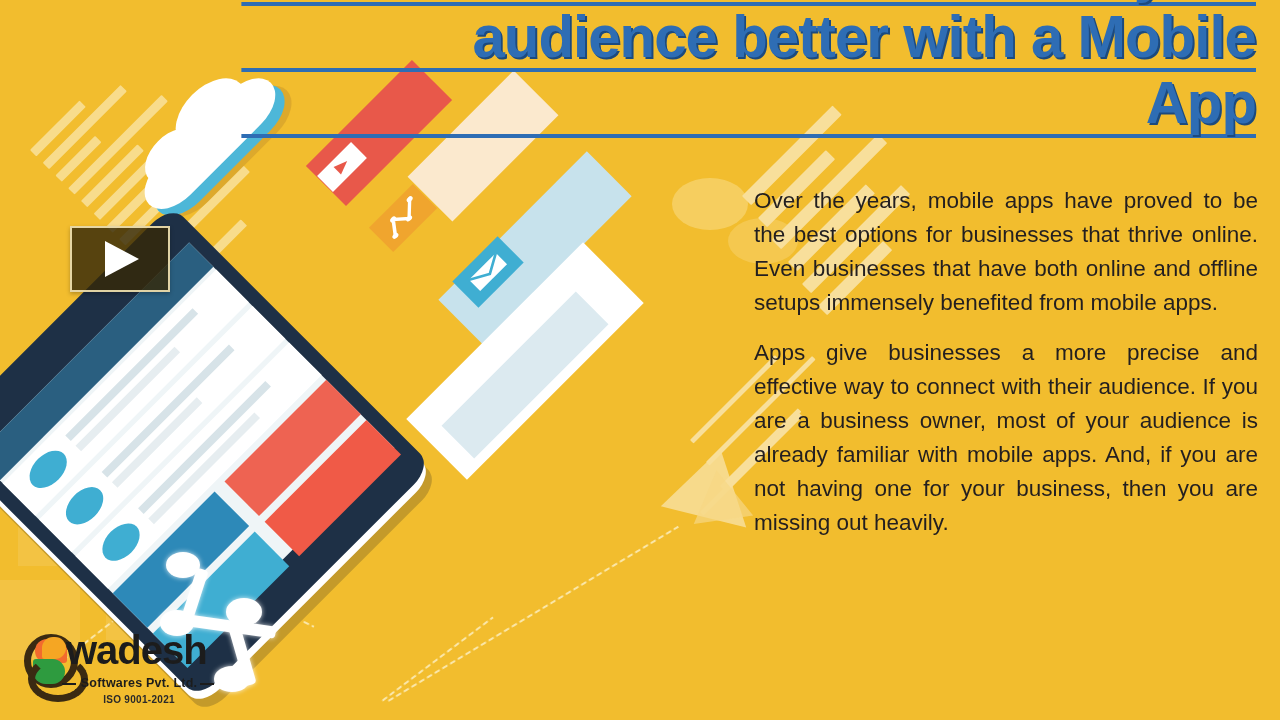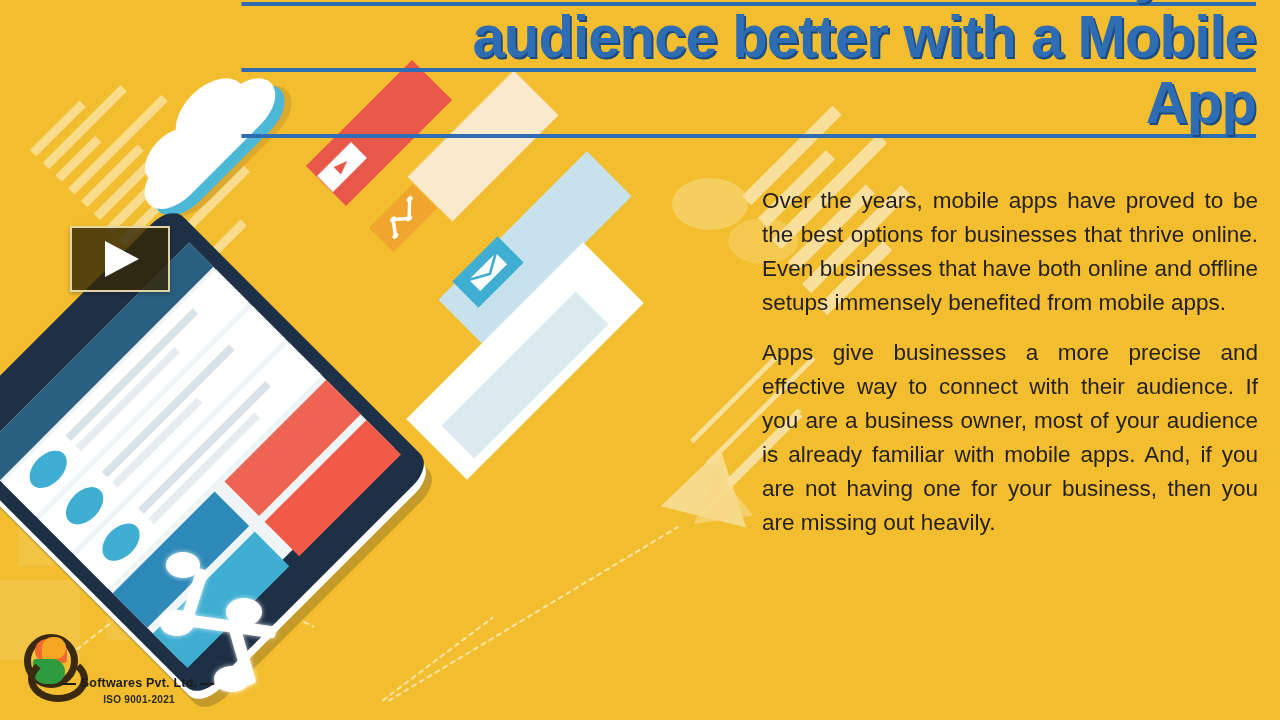--- a/index.html
+++ b/index.html
@@ -62,21 +62,21 @@
     text-shadow:2px 2px 0 #1C4A7E;
     border-bottom:4px solid #2E6DB4;
     display:block;white-space:nowrap;
     transform:scaleX(.97);transform-origin:right center;
   }
   .title-line.clip{color:#2E6DB4;}
 
   
   .copy{position:absolute;left:746px;top:184px;width:512px;}
   .copy p{
-    margin:0 0 16px 16px;
+    margin:0 0 16px 8px;
     font-family:"Liberation Sans",sans-serif;
     font-size:22.5px;line-height:34px;color:#231F20;
     text-align:justify;
   }
   .copy p:last-child{margin-bottom:0;}
 
   
   .logo{position:absolute;left:8px;top:632px;width:214px;height:84px;}
   .logo-mark{position:absolute;left:16px;top:2px;width:54px;height:54px;}
   .mark-ring{position:absolute;inset:0;border-radius:50%;border:7px solid #3A2A12;}
@@ -255,19 +255,20 @@
   </div>
 
   <div class="logo">
     <div class="logo-mark">
       <div class="mark-ring"></div>
       <div class="mark-leaf-top"></div>
       <div class="mark-leaf-top2"></div>
       <div class="mark-leaf-bot"></div>
       <div class="mark-ring2"></div>
     </div>
+    <div class="logo-name">wadesh</div>
     <div class="logo-sub-rule" style="left:54px;"></div>
     <div class="logo-sub-rule" style="left:192px;"></div>
     <div class="logo-sub">Softwares Pvt. Ltd.</div>
     <div class="logo-iso">ISO 9001-2021</div>
   </div>
 
 </div>
 
 </body></html>

